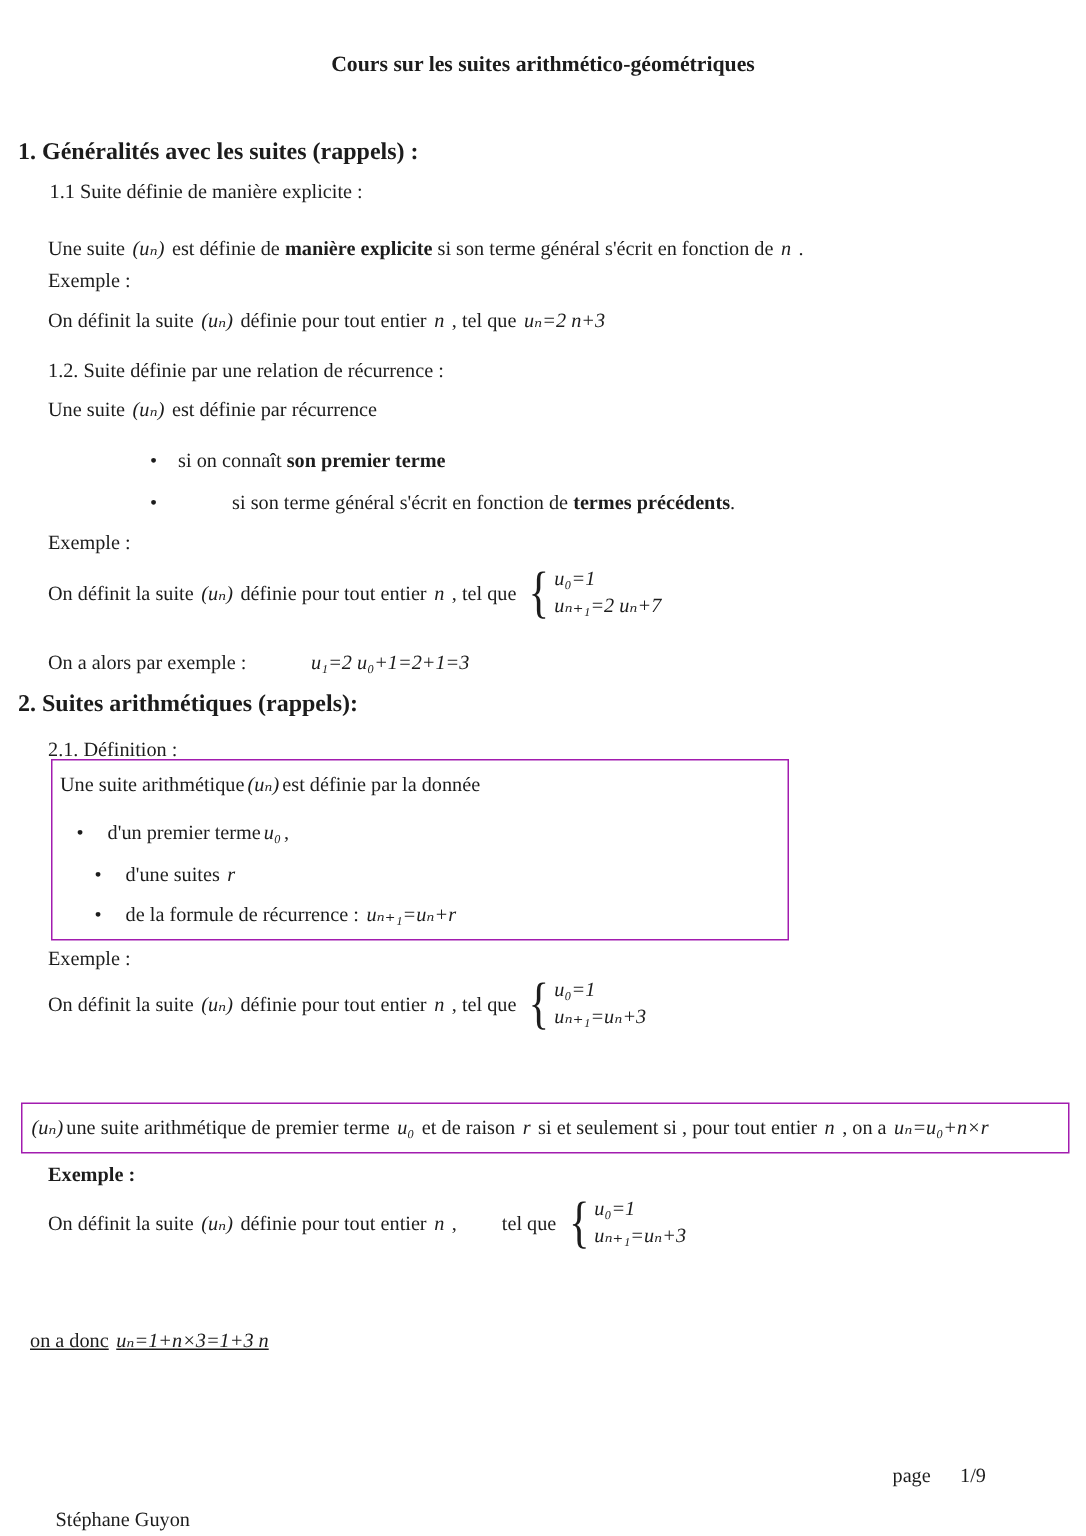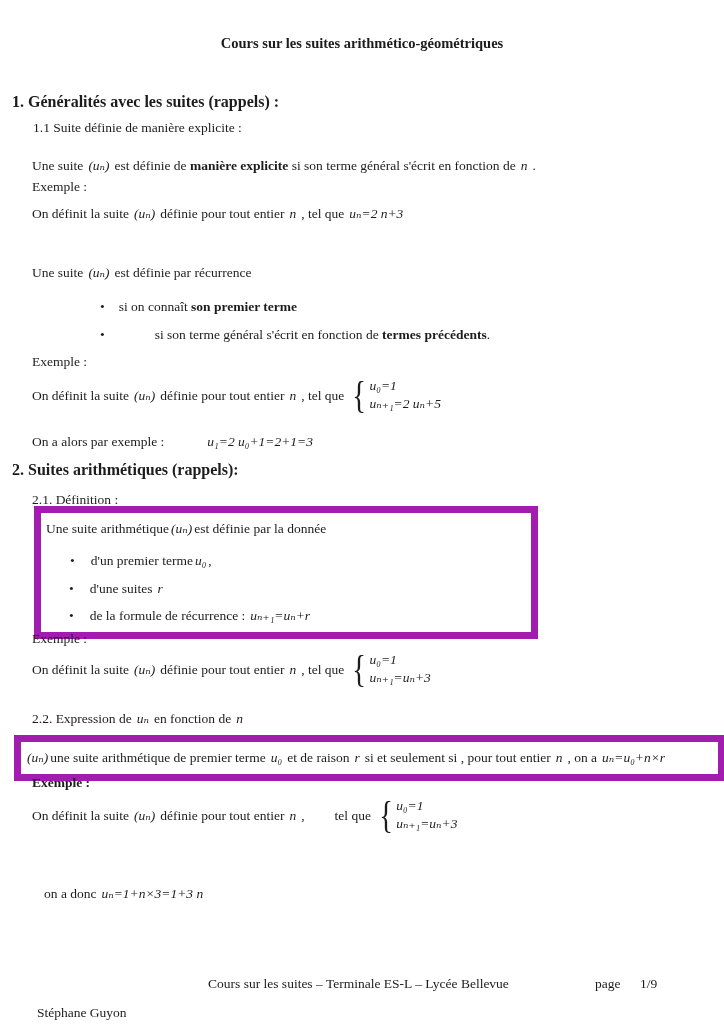--- a/index.html
+++ b/index.html
@@ -10,21 +10,21 @@
   .hmain{font-weight:bold;font-size:16px;}
   .b{font-weight:bold;}
   .u{text-underline-offset:2px;text-decoration-thickness:1px;}
   .m{font-style:italic;margin:0 5px;font-family:"Liberation Serif","DejaVu Serif","DejaVu Sans",serif;}
   .mt{font-style:italic;margin:0 2px;font-family:"Liberation Serif","DejaVu Serif","DejaVu Sans",serif;}
   .row{display:flex;align-items:center;}
   .sys{display:inline-flex;align-items:center;margin-left:6px;}
   .brace{font-size:38px;font-weight:400;line-height:38px;display:inline-block;transform:scaleX(0.75);margin-right:1px;}
   .syscol{display:inline-block;}
   .sysline{display:block;font-style:italic;line-height:18px;}
-  .box{position:absolute;border:7px solid #a21caf;}
+  .box{position:absolute;border:1px solid #a21caf;}
   .bullet{display:inline-block;}
   .sp1{display:inline-block;width:38px;}
   .sp2{display:inline-block;width:30px;}
   .li1-text{margin-left:14px;}
   .li2-text{margin-left:50px;font-family:Liberation Serif, serif;}
   .boxli-text{margin-left:16px;}
 </style>
 </head>
 <body>
 
@@ -39,20 +39,21 @@
   <div class="line" style="top:156px;left:32px;">
     <span>Une suite</span><span class="m">(uₙ)</span><span>est définie de </span><span class="b">manière explicite</span><span> si son terme général s'écrit en fonction de</span><span class="m">n</span><span>.</span>
   </div>
 
   <div class="line u" style="top:177px;left:32px;">Exemple :</div>
 
   <div class="line" style="top:204px;left:32px;">
     <span>On définit la suite</span><span class="m">(uₙ)</span><span>définie pour tout entier</span><span class="m">n</span><span>, tel que</span><span class="m">uₙ=2 n+3</span>
   </div>
 
+  <div class="line u" style="top:237px;left:32px;">1.2. Suite définie par une relation de récurrence :</div>
 
   <div class="line" style="top:263px;left:32px;">
     <span>Une suite</span><span class="m">(uₙ)</span><span>est définie par récurrence</span>
   </div>
 
   <div class="line" style="top:297px;left:100px;">
     <span class="bullet">•</span><span class="li1-text"><span>si on connaît </span><span class="b">son premier terme</span></span>
   </div>
 
   <div class="line" style="top:325px;left:100px;">
@@ -64,38 +65,38 @@
   <div class="line row" style="top:374px;left:32px;height:42px;">
     <span>On définit la suite</span>
       <span class="m">(uₙ)</span>
       <span>définie pour tout entier</span>
       <span class="m">n</span>
       <span>, tel que</span>
     <span class="sys">
         <span class="brace">{</span>
         <span class="syscol">
           <span class="sysline">u₀=1</span>
-          <span class="sysline">uₙ₊₁=2 uₙ+5</span>
+          <span class="sysline">uₙ₊₁=2 uₙ+7</span>
         </span>
       </span>
   </div>
 
   <div class="line" style="top:432px;left:32px;">
     <span>On a alors par exemple :</span><span class="sp1"></span><span class="m">u₁=2 u₀+1=2+1=3</span>
   </div>
 
   <div class="line hmain" style="top:460px;left:12px;">2. Suites arithmétiques  (rappels):</div>
 
   <div class="line u" style="top:490px;left:32px;">2.1. Définition :</div>
 
   <div class="box" style="top:506px;left:34px;width:490px;height:119px;">
     <div class="line" style="top:6px;left:5px;">
       <span>Une suite arithmétique</span><span class="mt">(uₙ)</span><span>est définie par la donnée</span>
     </div>
-    <div class="line" style="top:38px;left:29px;">
+    <div class="line" style="top:38px;left:16px;">
       <span class="bullet">•</span><span class="boxli-text"><span>d'un premier terme</span><span class="mt">u₀</span><span>,</span></span>
     </div>
     <div class="line" style="top:66px;left:28px;">
       <span class="bullet">•</span><span class="boxli-text"><span>d'une suites</span><span class="m">r</span></span>
     </div>
     <div class="line" style="top:93px;left:28px;">
       <span class="bullet">•</span><span class="boxli-text"><span>de la formule de récurrence :</span><span class="m">uₙ₊₁=uₙ+r</span></span>
     </div>
   </div>
 
@@ -109,23 +110,20 @@
       <span>, tel que</span>
     <span class="sys">
         <span class="brace">{</span>
         <span class="syscol">
           <span class="sysline">u₀=1</span>
           <span class="sysline">uₙ₊₁=uₙ+3</span>
         </span>
       </span>
   </div>
 
-  <div class="line" style="top:709px;left:32px;">
-    <span class="u">2.2. Expression de</span><span class="m">uₙ</span><span class="u">en fonction de</span><span class="m">n</span>
-  </div>
 
   <div class="box" style="top:735px;left:14px;width:697px;height:32px;">
     <div class="line" style="top:6px;left:4px;">
       <span class="mt">(uₙ)</span><span>une suite arithmétique de premier terme</span><span class="m">u₀</span><span>et de raison</span><span class="m">r</span><span>si et seulement si , pour tout entier</span><span class="m">n</span><span>, on a</span><span class="m">uₙ=u₀+n×r</span>
     </div>
   </div>
 
   <div class="line b" style="top:773px;left:32px;">Exemple :</div>
 
   <div class="line row" style="top:794px;left:32px;height:42px;">
@@ -139,23 +137,22 @@
     <span class="sys">
         <span class="brace">{</span>
         <span class="syscol">
           <span class="sysline">u₀=1</span>
           <span class="sysline">uₙ₊₁=uₙ+3</span>
         </span>
       </span>
   </div>
 
 
-  <div class="line" style="top:884px;left:44px;">
+  <div class="line" style="top:884px;left:20px;text-decoration:underline;">
     <span>on a donc</span><span class="m">uₙ=1+n×3=1+3 n</span>
   </div>
 
 
   <div class="line" style="top:974px;left:37px;margin-top:29px;">Stéphane Guyon</div>
-  <div class="line" style="top:974px;left:208px;">Cours sur les suites – Terminale ES-L – Lycée Bellevue</div>
   <div class="line" style="top:974px;left:595px;">page</div>
   <div class="line" style="top:974px;left:640px;">1/9</div>
 
 </div>
 
 </body></html>

